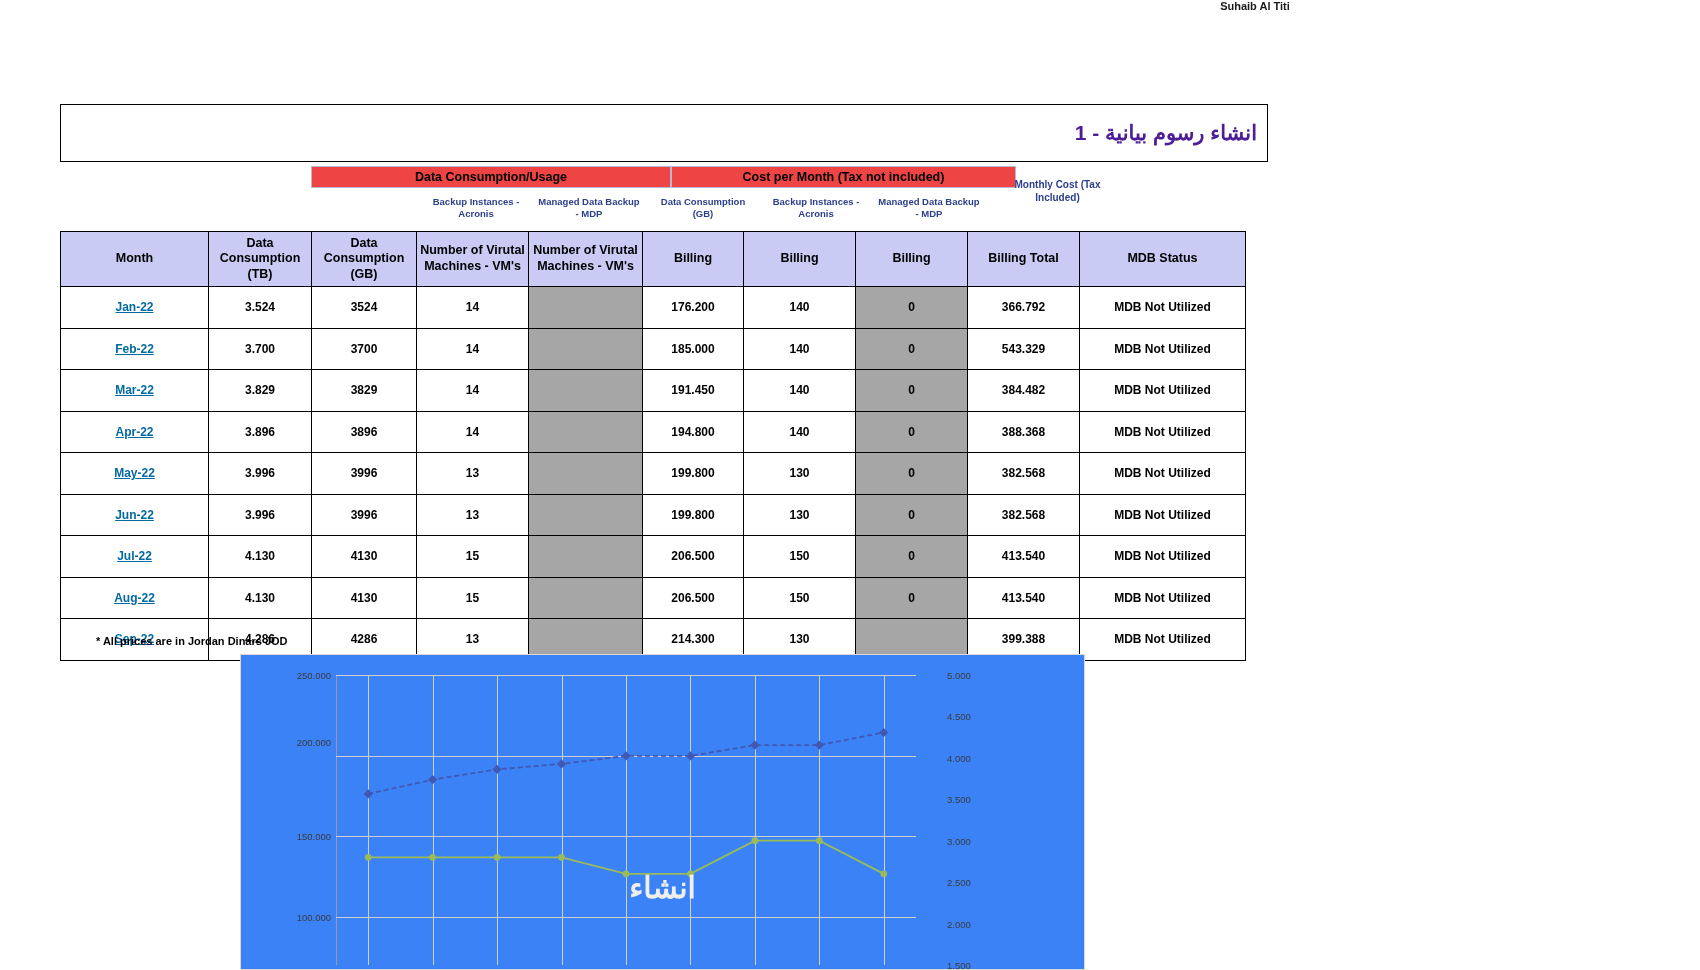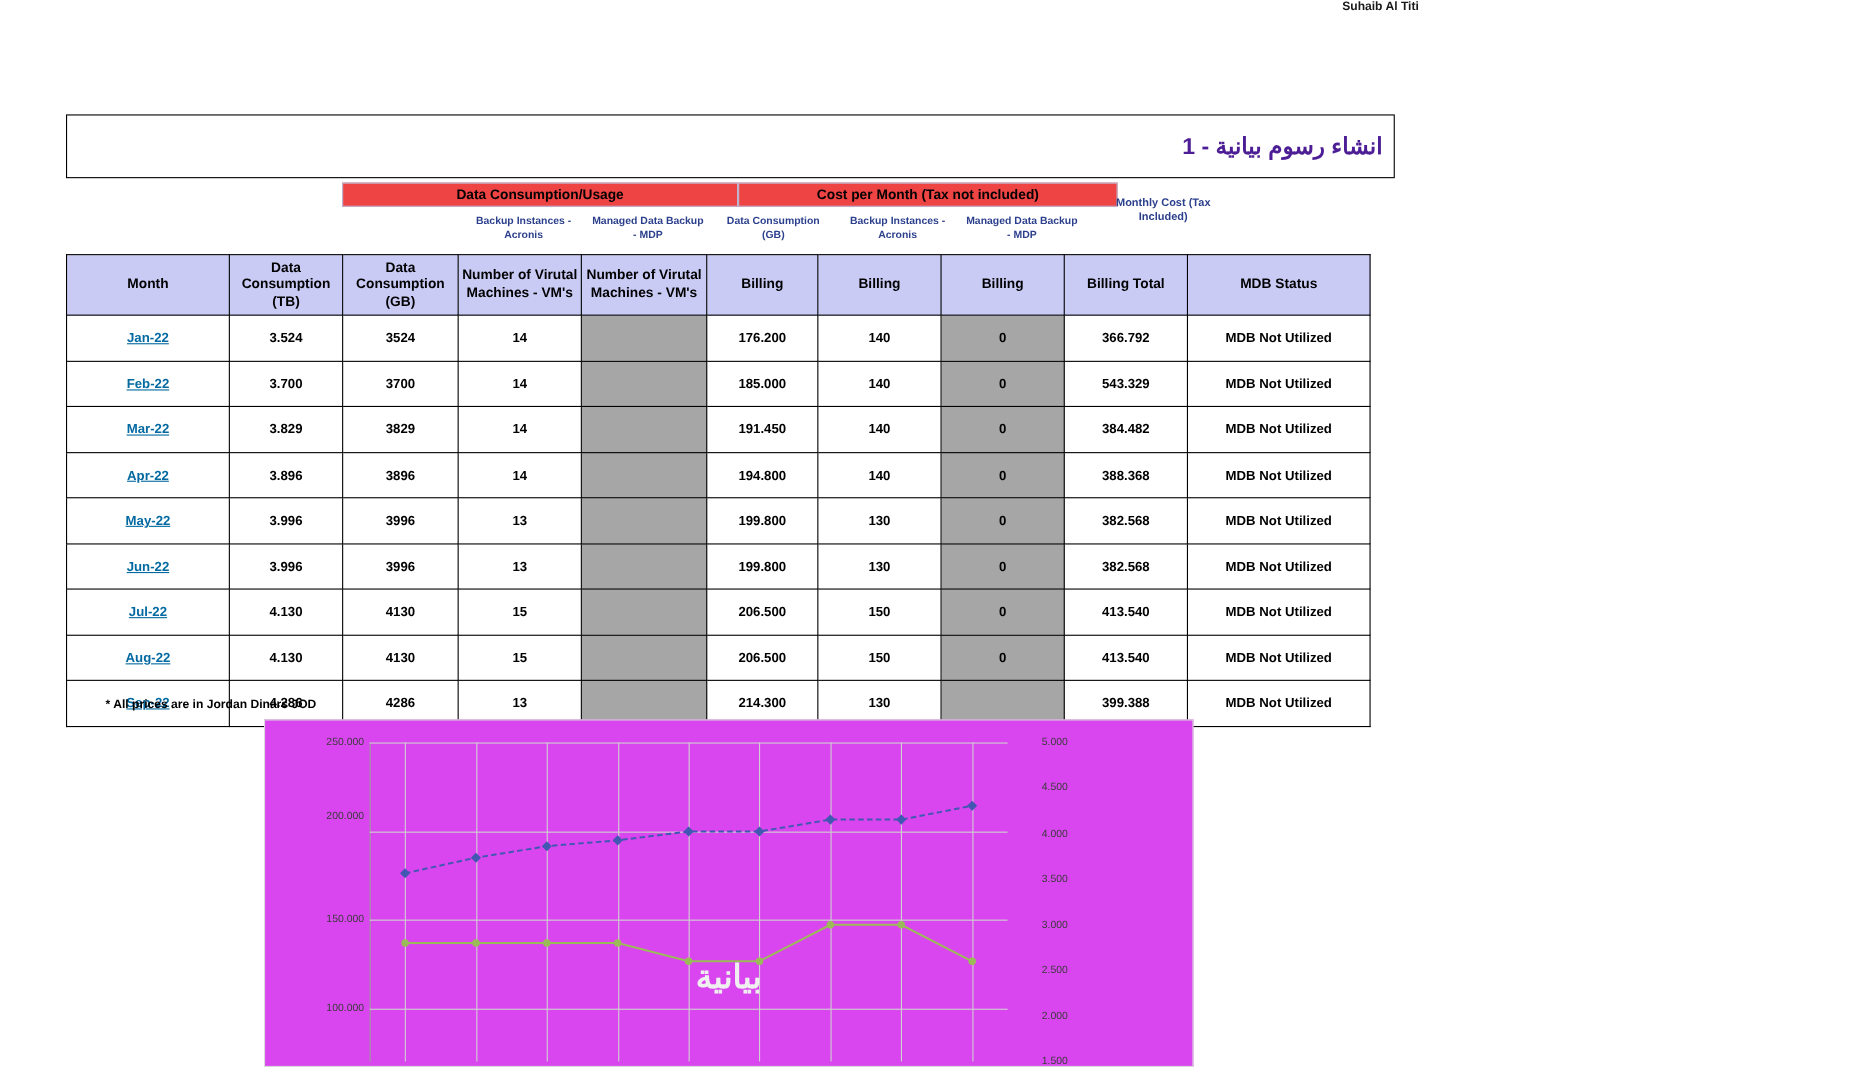--- a/index.html
+++ b/index.html
@@ -138,21 +138,21 @@
     color: #000;
   }
 
   
   .chart-area {
     position: absolute;
     left: 240px;
     top: 654px;
     width: 845px;
     height: 316px;
-    background: #d946ef;
+    background: #3b82f6;
     border: 1px solid #d9d9d9;
     box-sizing: border-box;
     overflow: hidden;
     padding-left: 21px;
   }
   .plot {
     position: absolute;
     left: 95px;
     top: 20px;
     width: 580px;
@@ -416,16 +416,16 @@
     <div class="ylabels-right" id="ylabels-right" style="left:690px; top:20px; width:60px; height:290px;">
         <div class="ylab" style="top: 0px;">5.000</div>
         <div class="ylab" style="top: 41.4286px;">4.500</div>
         <div class="ylab" style="top: 82.8571px;">4.000</div>
         <div class="ylab" style="top: 124.286px;">3.500</div>
         <div class="ylab" style="top: 165.714px;">3.000</div>
         <div class="ylab" style="top: 207.143px;">2.500</div>
         <div class="ylab" style="top: 248.571px;">2.000</div>
         <div class="ylab" style="top: 290px;">1.500</div>
       </div>
-    <div class="watermark">بيانية</div>
+    <div class="watermark">انشاء</div>
   </div>
 
 </div>
 
 </body></html>

